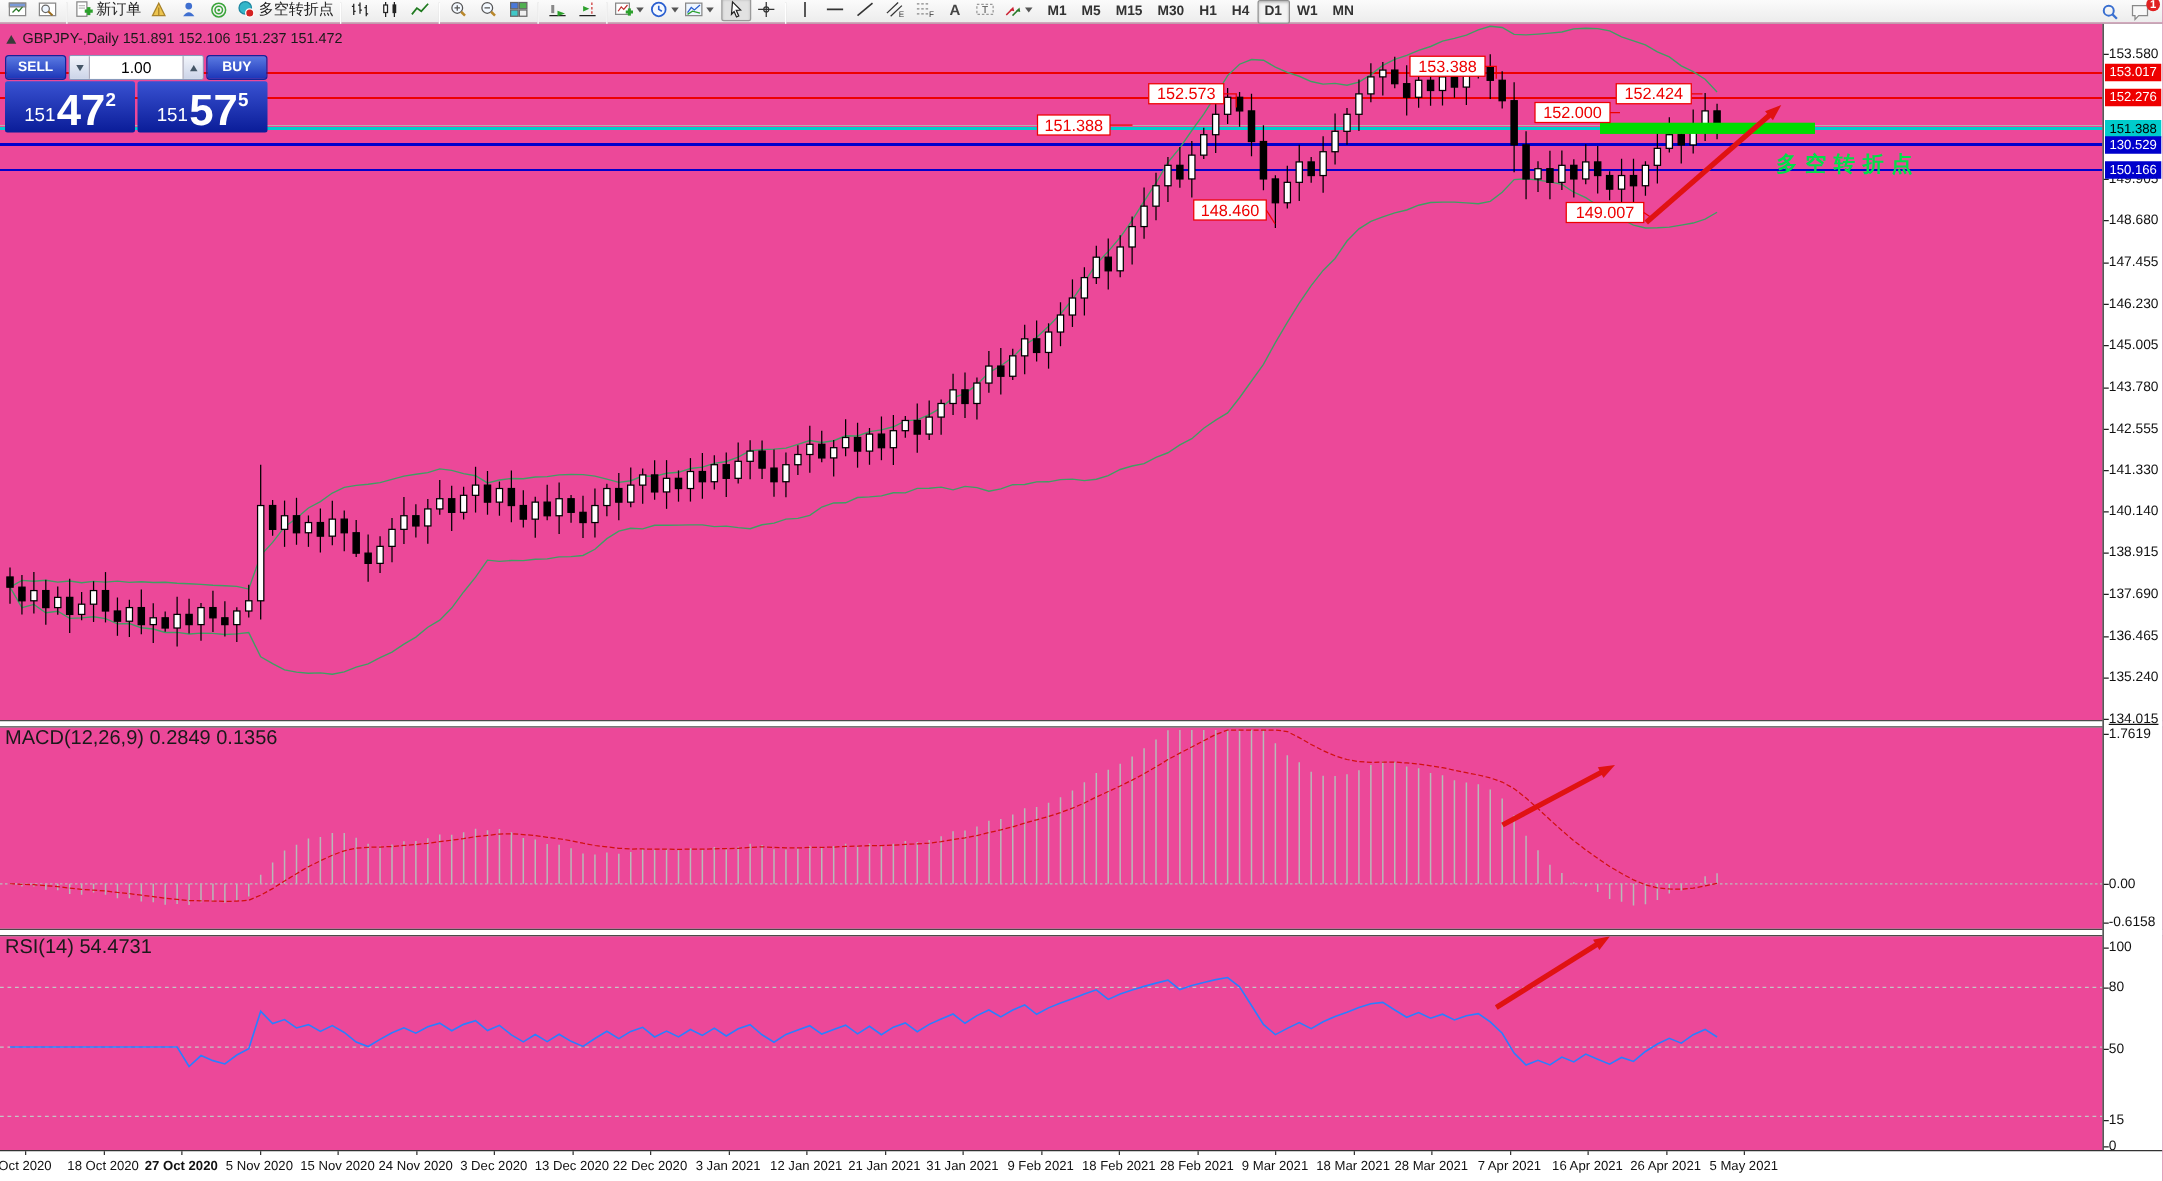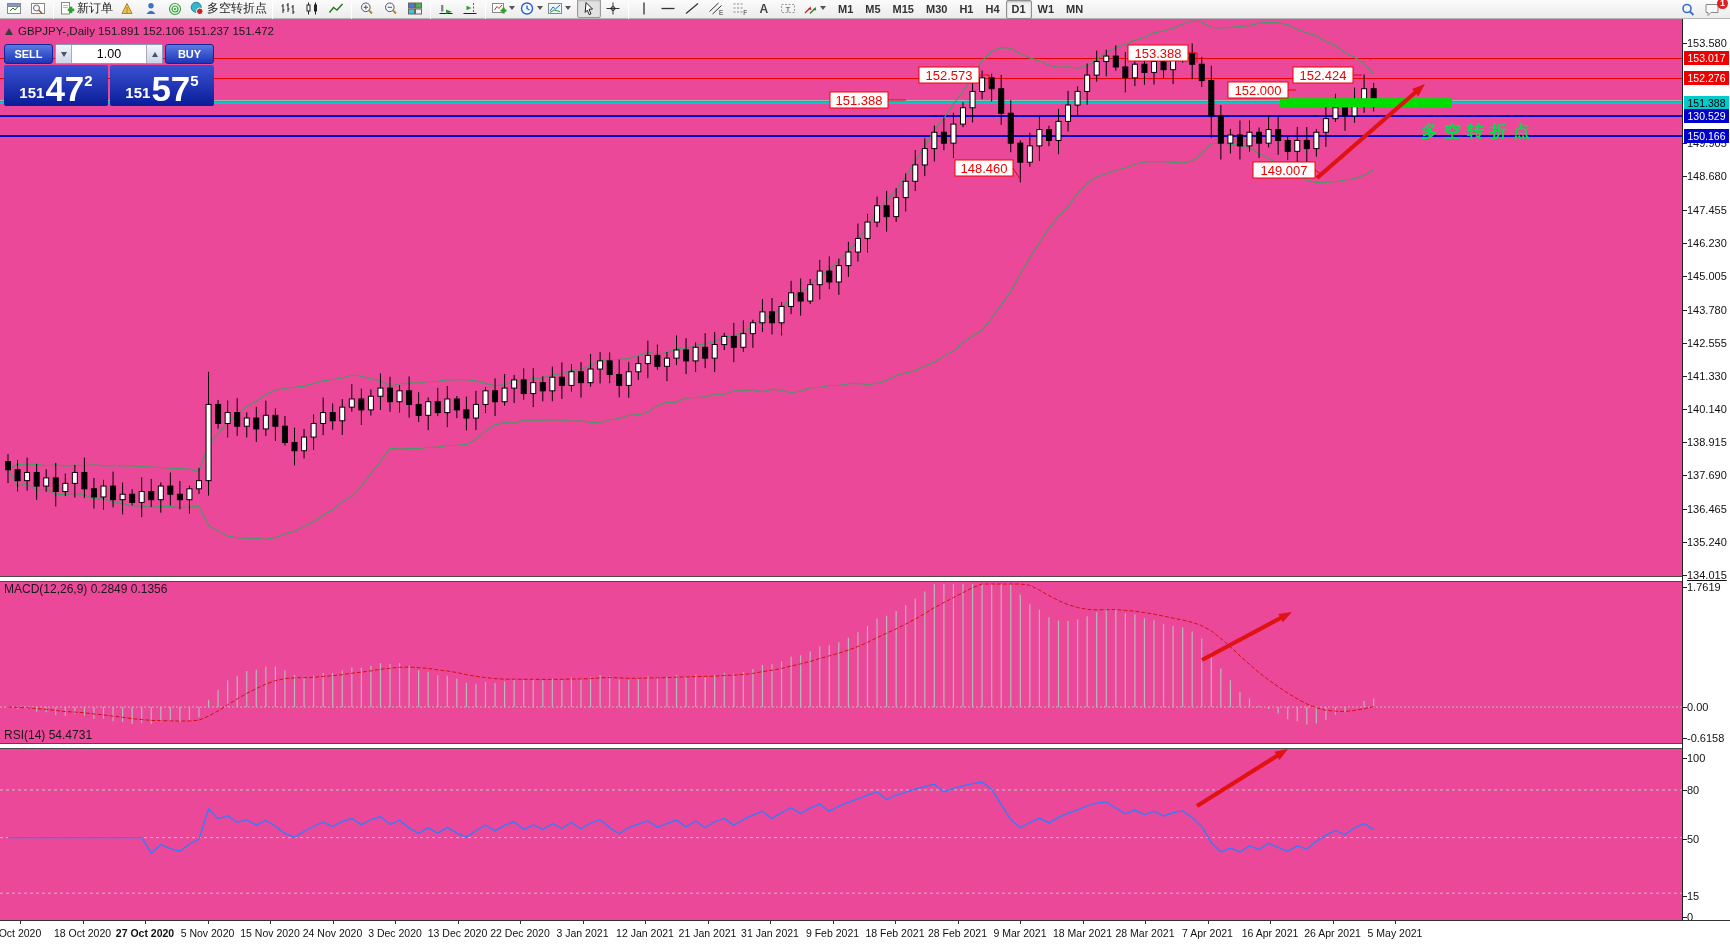--- a/index.html
+++ b/index.html
@@ -29,23 +29,23 @@
   #symbol-info{position:absolute;left:5px;top:25px;font-size:11.5px;color:#1a1a1a;z-index:6;display:flex;align-items:center;}
   .sym-marker{width:0;height:0;border-left:4px solid transparent;border-right:4px solid transparent;
               border-bottom:7px solid #3a3a3a;margin-right:5px;}
   svg.pane{position:absolute;left:0;background:transparent;}
   #main-svg{top:19px;}
   #macd-svg{top:580px;}
   #rsi-svg{top:747px;}
   .divider{position:absolute;left:0;width:1730px;height:4px;border-top:1px solid #4a4a4a;border-bottom:1px solid #4a4a4a;background:#fff;z-index:4;}
   #divider1{top:576px;}
   #divider2{top:743px;}
-  .pane-label{position:absolute;left:4px;font-size:12px;color:#1a1a1a;z-index:6;}
+  .pane-label{position:absolute;left:4px;font-size:16px;color:#1a1a1a;z-index:6;}
   #macd-label{top:582px;}
-  #rsi-label{top:728px;}
+  #rsi-label{top:749px;}
   
   #price-axis{position:absolute;left:1682px;top:19px;width:48px;height:901px;border-left:1px solid #222;
               background:#fff;z-index:5;}
   .ax-tick{position:absolute;left:0;width:4px;height:1px;background:#222;}
   .ax-lbl{position:absolute;left:4px;font-size:11px;color:#111;white-space:nowrap;}
   .ax-badge{position:absolute;left:1px;width:45px;height:14px;font-size:10.5px;text-align:center;line-height:14px;}
   
   #date-axis{position:absolute;left:0;top:920px;width:1730px;height:25px;border-top:1px solid #333;background:#fff;z-index:5;}
   .date-lbl{position:absolute;top:6px;font-size:10.5px;color:#111;white-space:nowrap;transform:translateX(-50%);}
   .date-tick{position:absolute;top:0;width:1px;height:3px;background:#333;}
@@ -58,21 +58,21 @@
   .vol-step{width:15px;background:linear-gradient(#f2f5fb,#ccd4e8);border-left:1px solid #aab;border-right:1px solid #aab;
             display:flex;align-items:center;justify-content:center;}
   .vol-step:first-child{border-left:none;} .vol-step:last-child{border-right:none;}
   .tri-up{width:0;height:0;border-left:3.5px solid transparent;border-right:3.5px solid transparent;border-bottom:5px solid #456;}
   .tri-dn{width:0;height:0;border-left:3.5px solid transparent;border-right:3.5px solid transparent;border-top:5px solid #456;}
   #vol-input{flex:1;border:none;outline:none;text-align:center;font-size:12.5px;font-family:"Liberation Sans",sans-serif;width:100%;}
   .qp-row2{display:flex;height:41px;margin-top:1px;}
   .qp-price{flex:1;background:linear-gradient(#3952d2,#0a1c98);color:#fff;display:flex;align-items:flex-end;
             justify-content:center;border-radius:2px;padding-bottom:1px;}
   .qp-price.bid{margin-right:1px;} .qp-price.ask{margin-left:1px;}
-  .qp-small{font-size:15px;font-weight:bold;margin:11px 1px 4px 0;}
+  .qp-small{font-size:15px;font-weight:normal;margin:11px 1px 4px 0;}
   .qp-big{font-size:35px;font-weight:bold;line-height:0.88;}
   .qp-sup{font-size:15px;font-weight:bold;margin-bottom:16px;}
 </style>
 </head>
 <body>
 
 <div id="app">
   <div id="toolbar">
     <span id="tb-items"><span class="tb-btn">
           <span>

